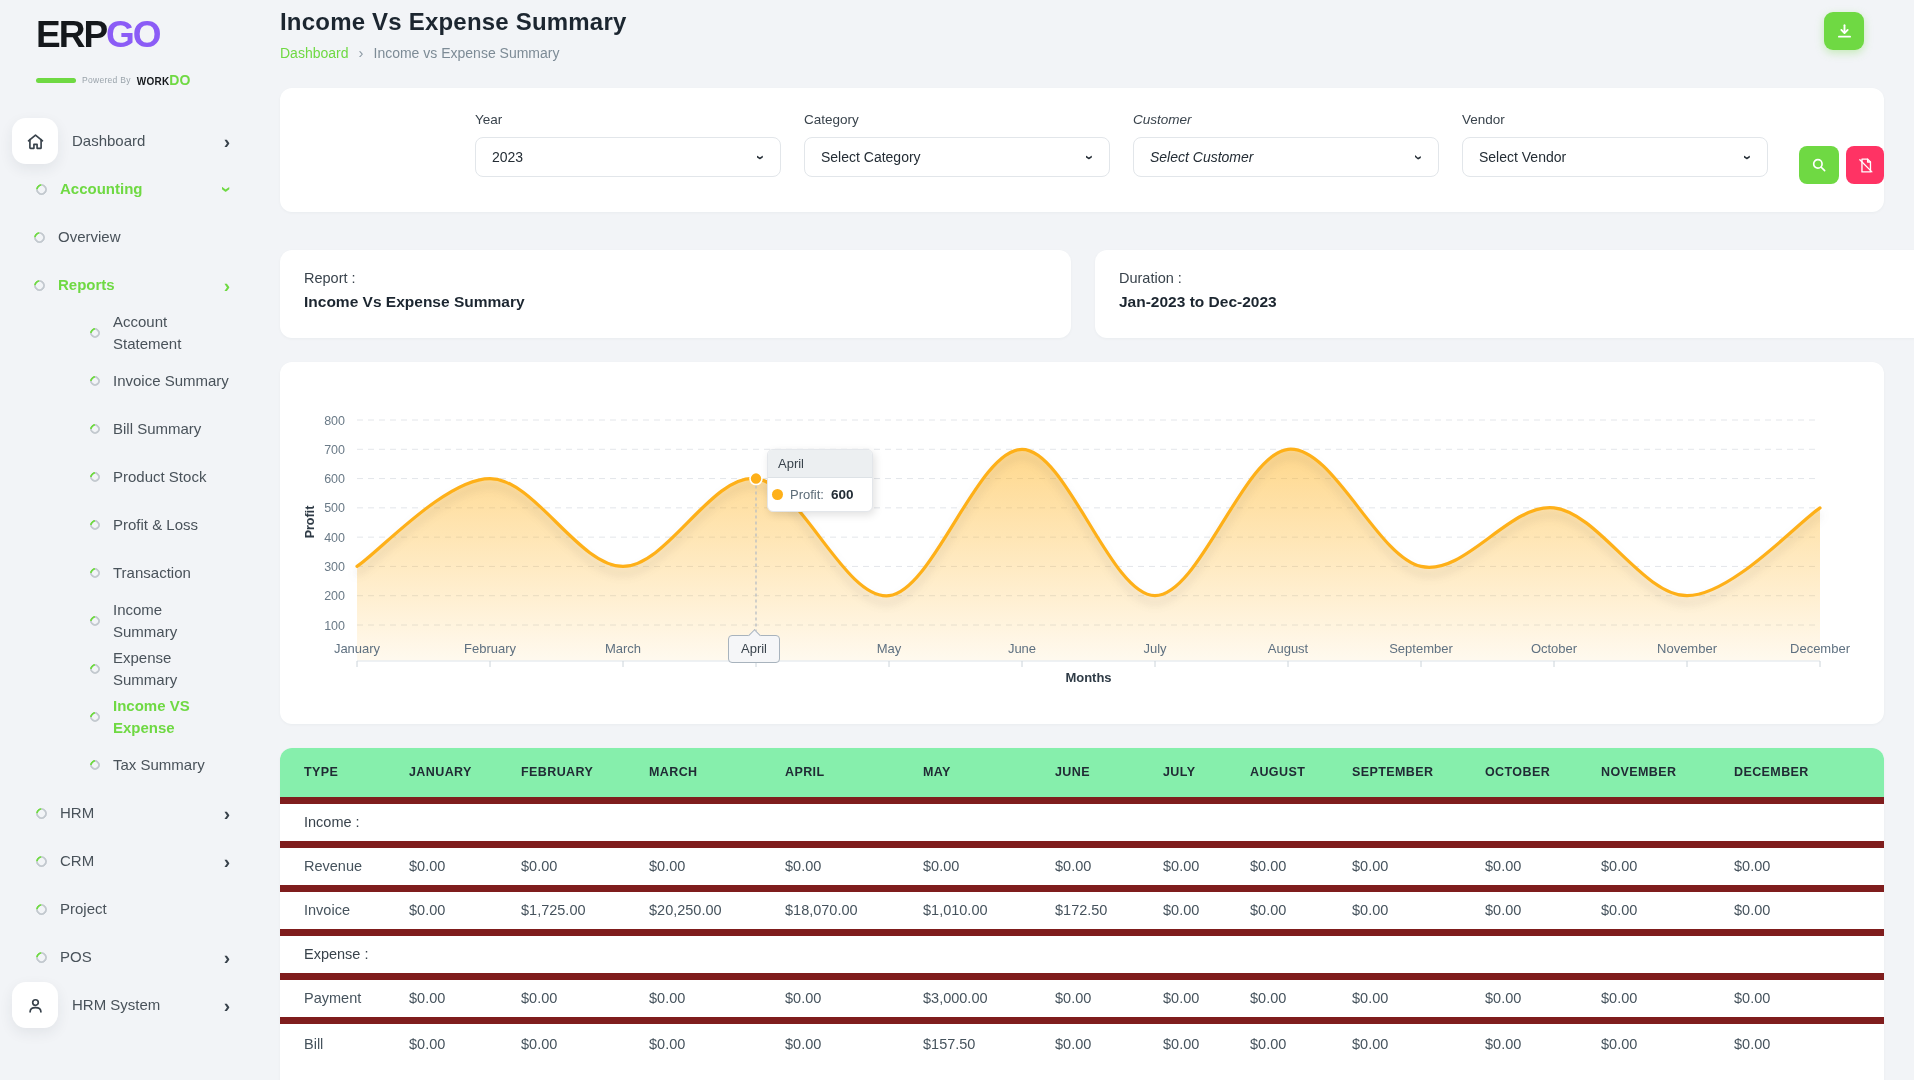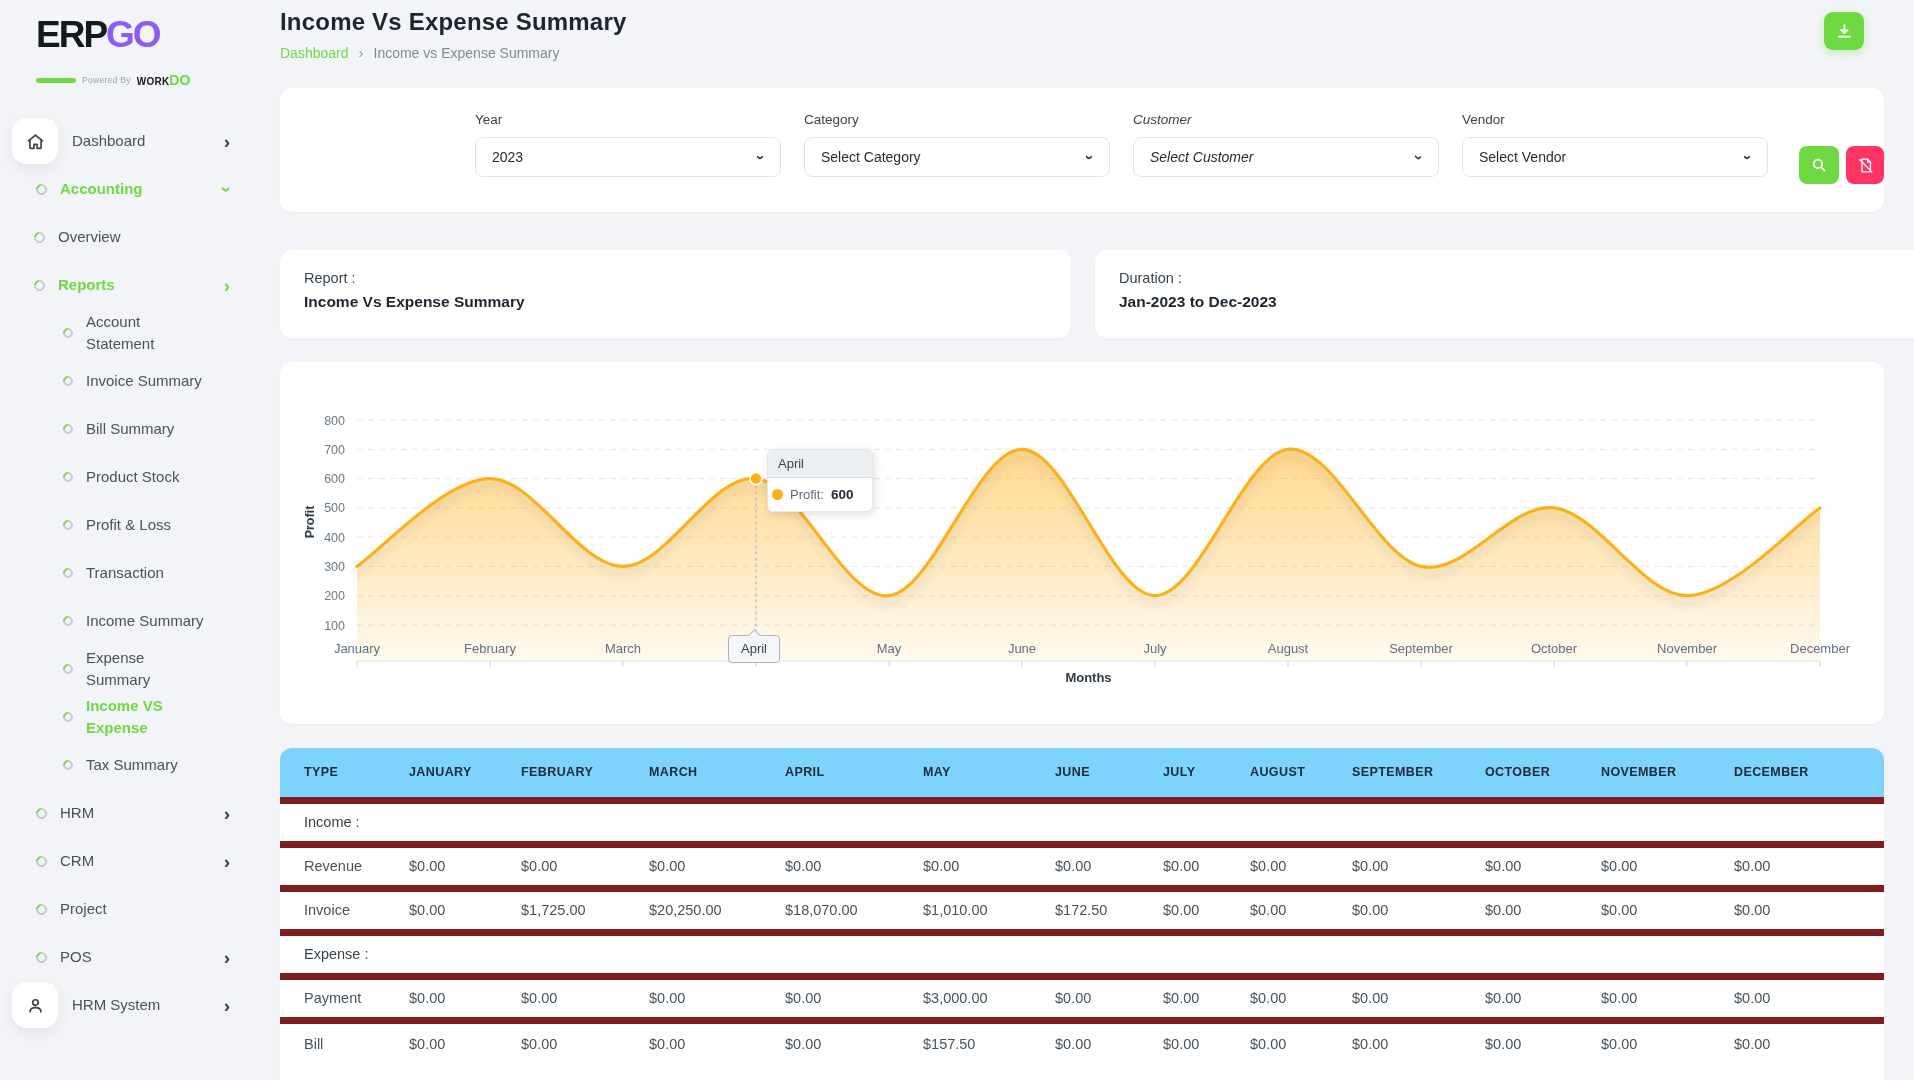--- a/index.html
+++ b/index.html
@@ -15,21 +15,21 @@
   .logo-sub { display:flex; align-items:center; gap:6px; margin:15px 0 10px 36px; }
   .logo-bar { width:40px; height:5px; border-radius:3px; background:#6fd943; }
   .powered { font-size:8.5px; color:#9aa3ab; letter-spacing:.3px; }
   .pow-black { font-size:10px; font-weight:800; color:#15181c; letter-spacing:.2px; }
   .pow-green { font-size:14px; font-weight:800; color:#6fd943; }
   .nav { margin-top:28px; }
   .nav-row { display:flex; align-items:center; gap:13px; min-height:48px; padding-right:28px; cursor:pointer; }
   .nav-row.main   { padding-left:36px; }
   .nav-row.boxed  { padding-left:12px; gap:14px; }
   .nav-row.sub    { padding-left:34px; }
-  .nav-row.subsub { padding-left:63px; }
+  .nav-row.subsub { padding-left:90px; }
   .nav-label { font-size:15px; color:#49525a; line-height:1.45; }
   .nav-row.subsub .nav-label { max-width:118px; }
   .nav-row.active .nav-label { color:#6fd943; font-weight:700; }
   .ring { width:11px; height:11px; border-radius:50%; border:2px solid #c3c9cf; border-top-color:#6fd943; transform:rotate(-45deg); flex-shrink:0; }
   .nav-row.subsub .ring { width:10px; height:10px; }
   .icon-box { width:46px; height:46px; background:#fff; border-radius:14px; display:flex; align-items:center; justify-content:center; box-shadow:0 5px 14px rgba(40,50,60,.08); flex-shrink:0; }
   .chev { margin-left:auto; font-size:19px; line-height:1; color:#39434c; font-weight:600; }
   .chev.down { transform:rotate(90deg); color:#6fd943; }
   .chev.green { color:#6fd943; }
 
@@ -67,21 +67,21 @@
   .tooltip-body { display:flex; align-items:center; gap:7px; padding:9px 4px; }
   .tooltip-dot { width:11px; height:11px; border-radius:50%; background:#feb019; flex-shrink:0; }
   .tooltip-series { font-size:13px; color:#5c6b77; }
   .tooltip-value { font-size:13.5px; font-weight:700; color:#222c35; }
   .xaxis-chip { position:absolute; left:449px; top:273px; padding:5px 12px 6px; background:#f5f6f8; border:1px solid #a8b3bd; border-radius:4px; font-size:13px; color:#39434c; z-index:2; }
   .xaxis-chip::before { content:""; position:absolute; top:-5px; left:50%; margin-left:-4px; width:8px; height:8px; background:#f5f6f8; border-left:1px solid #a8b3bd; border-top:1px solid #a8b3bd; transform:rotate(45deg); }
 
   
   .table-card { left:280px; top:748px; width:1604px; height:360px; overflow:hidden; }
   table { border-collapse:collapse; width:100%; table-layout:fixed; }
-  thead th { background:#7dd3fc; height:52px; text-align:left; font-size:12.5px; font-weight:700; color:#212b35; letter-spacing:.4px; padding:0 8px; }
+  thead th { background:#86efac; height:52px; text-align:left; font-size:12.5px; font-weight:700; color:#212b35; letter-spacing:.4px; padding:0 8px; }
   thead th:first-child, td:first-child { padding-left:24px; }
   tbody td { height:44px; font-size:14.5px; color:#46535d; padding:0 8px; border-top:7px solid #7f1d1d; }
   tr.section-row td { color:#39434c; }
 </style>
 </head>
 <body>
 
 <div class="page">
 
   <aside class="sidebar">

